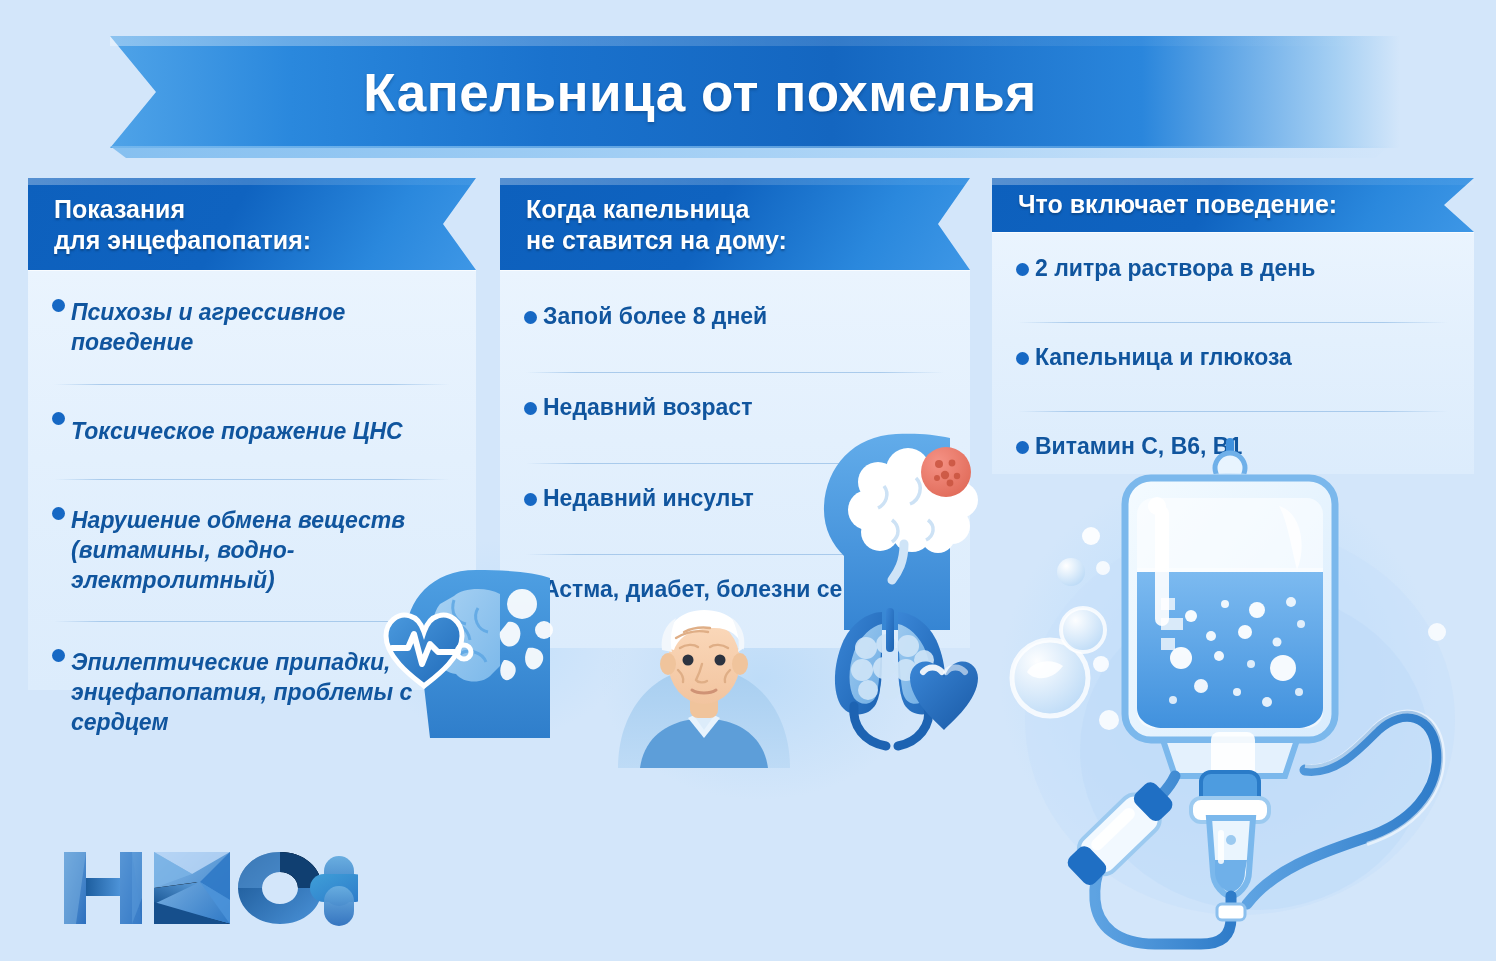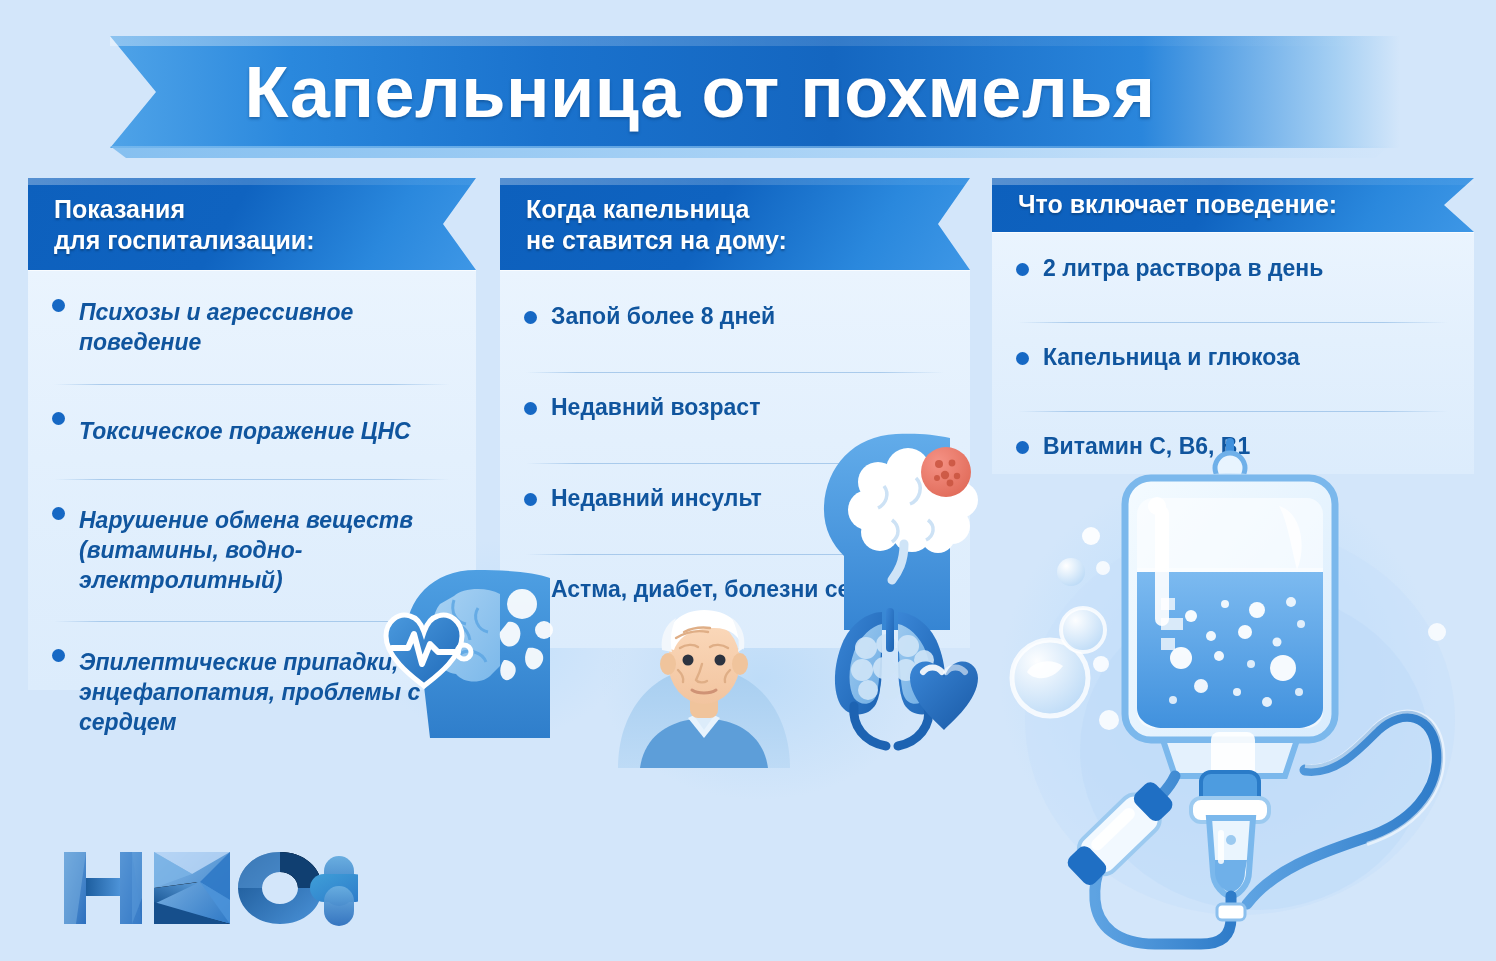--- a/index.html
+++ b/index.html
@@ -38,21 +38,21 @@
     clip-path:polygon(0 0,1290px 0,1290px 10px,0 10px);
   }
   .title-banner .sheen-bot{
     position:absolute;left:0;bottom:-10px;width:100%;height:12px;
     background:linear-gradient(90deg,rgba(120,185,238,.85),rgba(150,202,244,.55) 65%,rgba(190,222,250,0));
     -webkit-clip-path:polygon(0 0,1280px 0,1265px 12px,16px 12px);
     clip-path:polygon(0 0,1280px 0,1265px 12px,16px 12px);
   }
   .title-text{
     position:absolute;inset:0;display:flex;align-items:center;justify-content:center;
-    color:#ffffff;font-size:72px;font-weight:700;letter-spacing:.5px;
+    color:#ffffff;font-size:53px;font-weight:700;letter-spacing:.5px;
     text-shadow:0 2px 3px rgba(9,58,110,.45);
     padding-right:110px;white-space:nowrap;
   }
 
   
   .col{position:absolute;top:178px;}
   .col-1{left:28px;width:448px;}
   .col-2{left:500px;width:470px;}
   .col-3{left:992px;width:482px;}
 
@@ -90,21 +90,21 @@
     position:relative;
     background:linear-gradient(180deg,#eaf4fe 0%,#e3f0fd 45%,#dcecfc 100%);
     box-shadow:0 1px 0 rgba(255,255,255,.7) inset;
   }
   .col-1 .col-body{height:420px;}
   .col-2 .col-body{height:378px;}
   .col-3 .col-body{height:242px;}
 
   ul.bullets{list-style:none;margin:0;padding:0;}
   ul.bullets li{
-    position:relative;display:flex;align-items:flex-start;gap:14px;
+    position:relative;display:flex;align-items:flex-start;gap:6px;
     color:#10559e;font-size:23px;font-weight:700;line-height:1.30;
     padding:0 18px 0 24px;
   }
   .dot{
     flex:0 0 auto;width:13px;height:13px;border-radius:50%;
     background:#1668c4;margin-top:9px;
   }
   .bsep{height:1px;background:linear-gradient(90deg,rgba(150,190,230,.0),rgba(150,190,230,.75) 12%,rgba(150,190,230,.75) 85%,rgba(150,190,230,0));
         margin:0 26px;}
 
@@ -146,21 +146,21 @@
     <div class="sheen-bot"></div>
     <div class="title-text">Капельница от похмелья</div>
   </div>
 
   <div class="col col-1">
     <div class="col-head">
       <div class="hbg"></div>
       <div class="hsheen"></div>
       <div class="htxt">
         <div>Показания</div>
-        <div>для госпитализации:</div>
+        <div>для энцефапопатия:</div>
       </div>
     </div>
     <div class="col-body">
       <div class="pad-top"></div>
       <ul class="bullets">
         <li>
           <span class="dot"></span>
           <span class="txt">Психозы и агрессивное поведение</span>
         </li>
         <div class="gap-s"></div>

